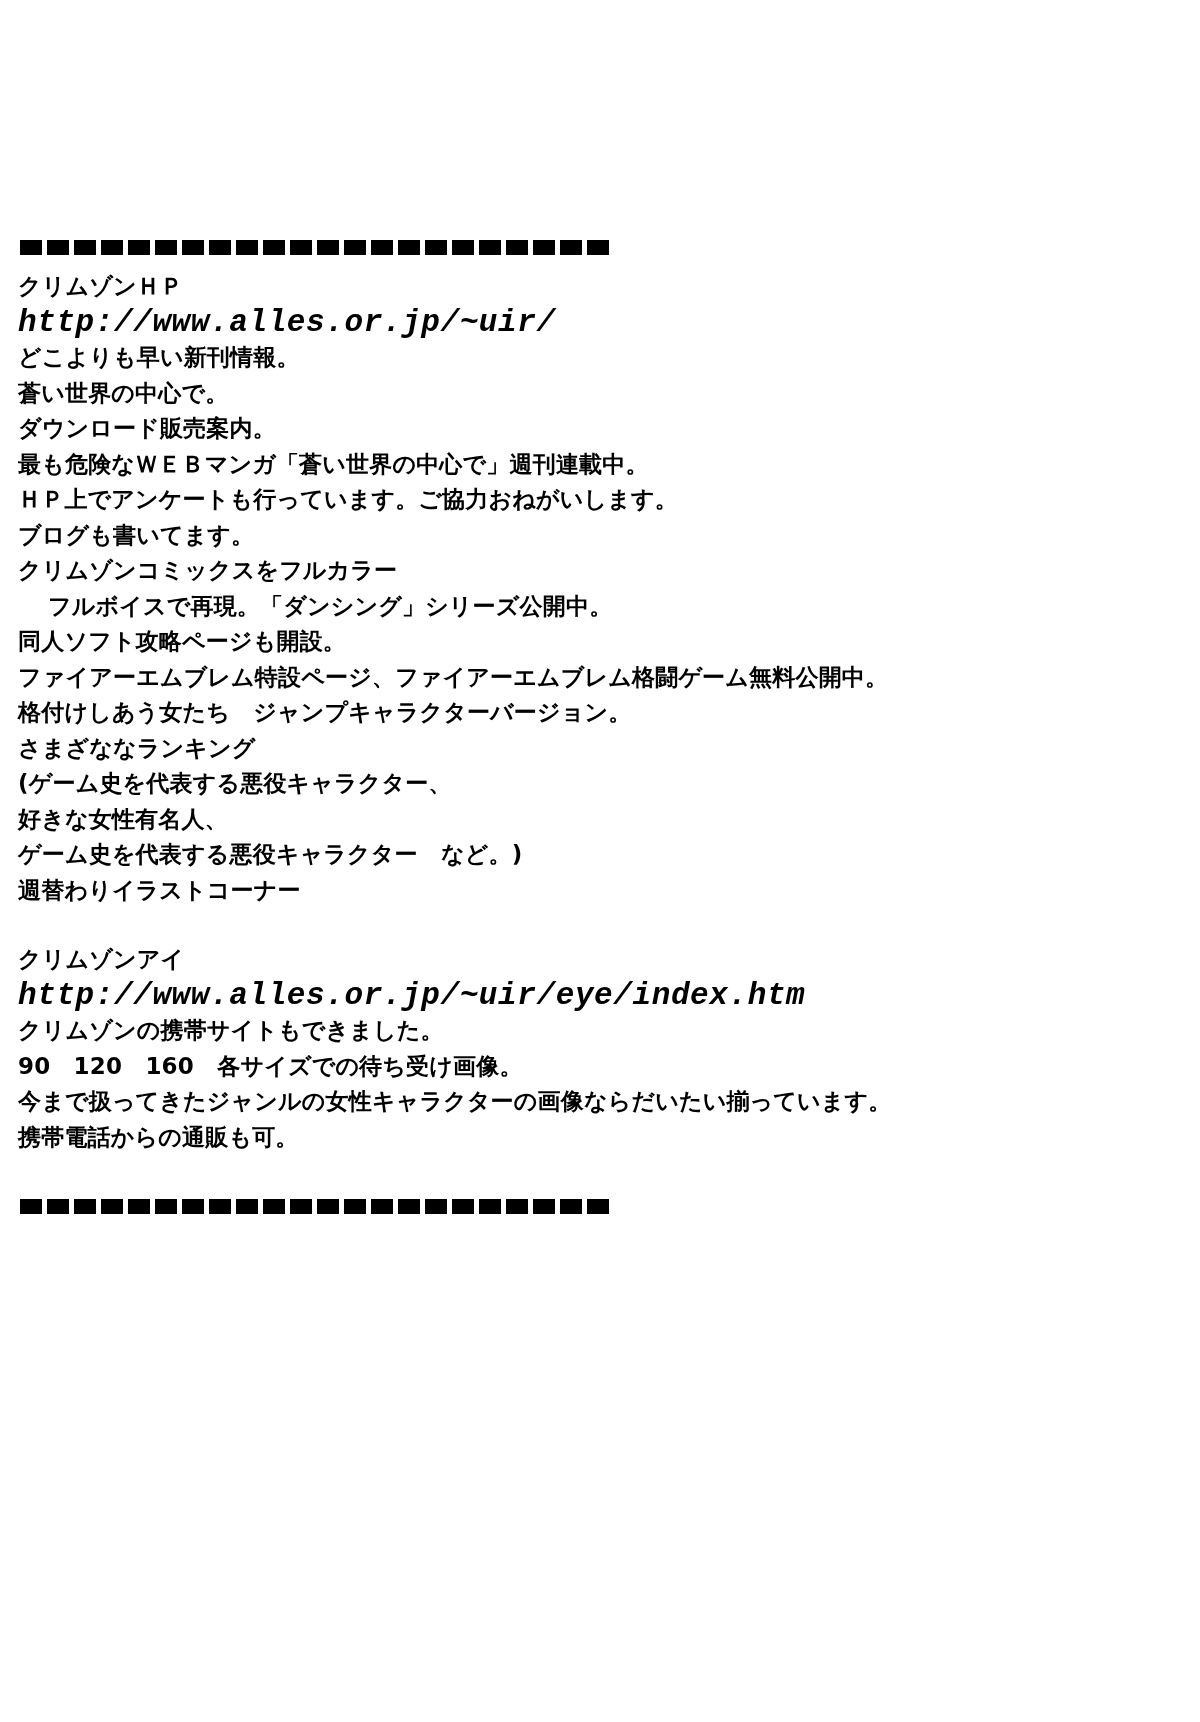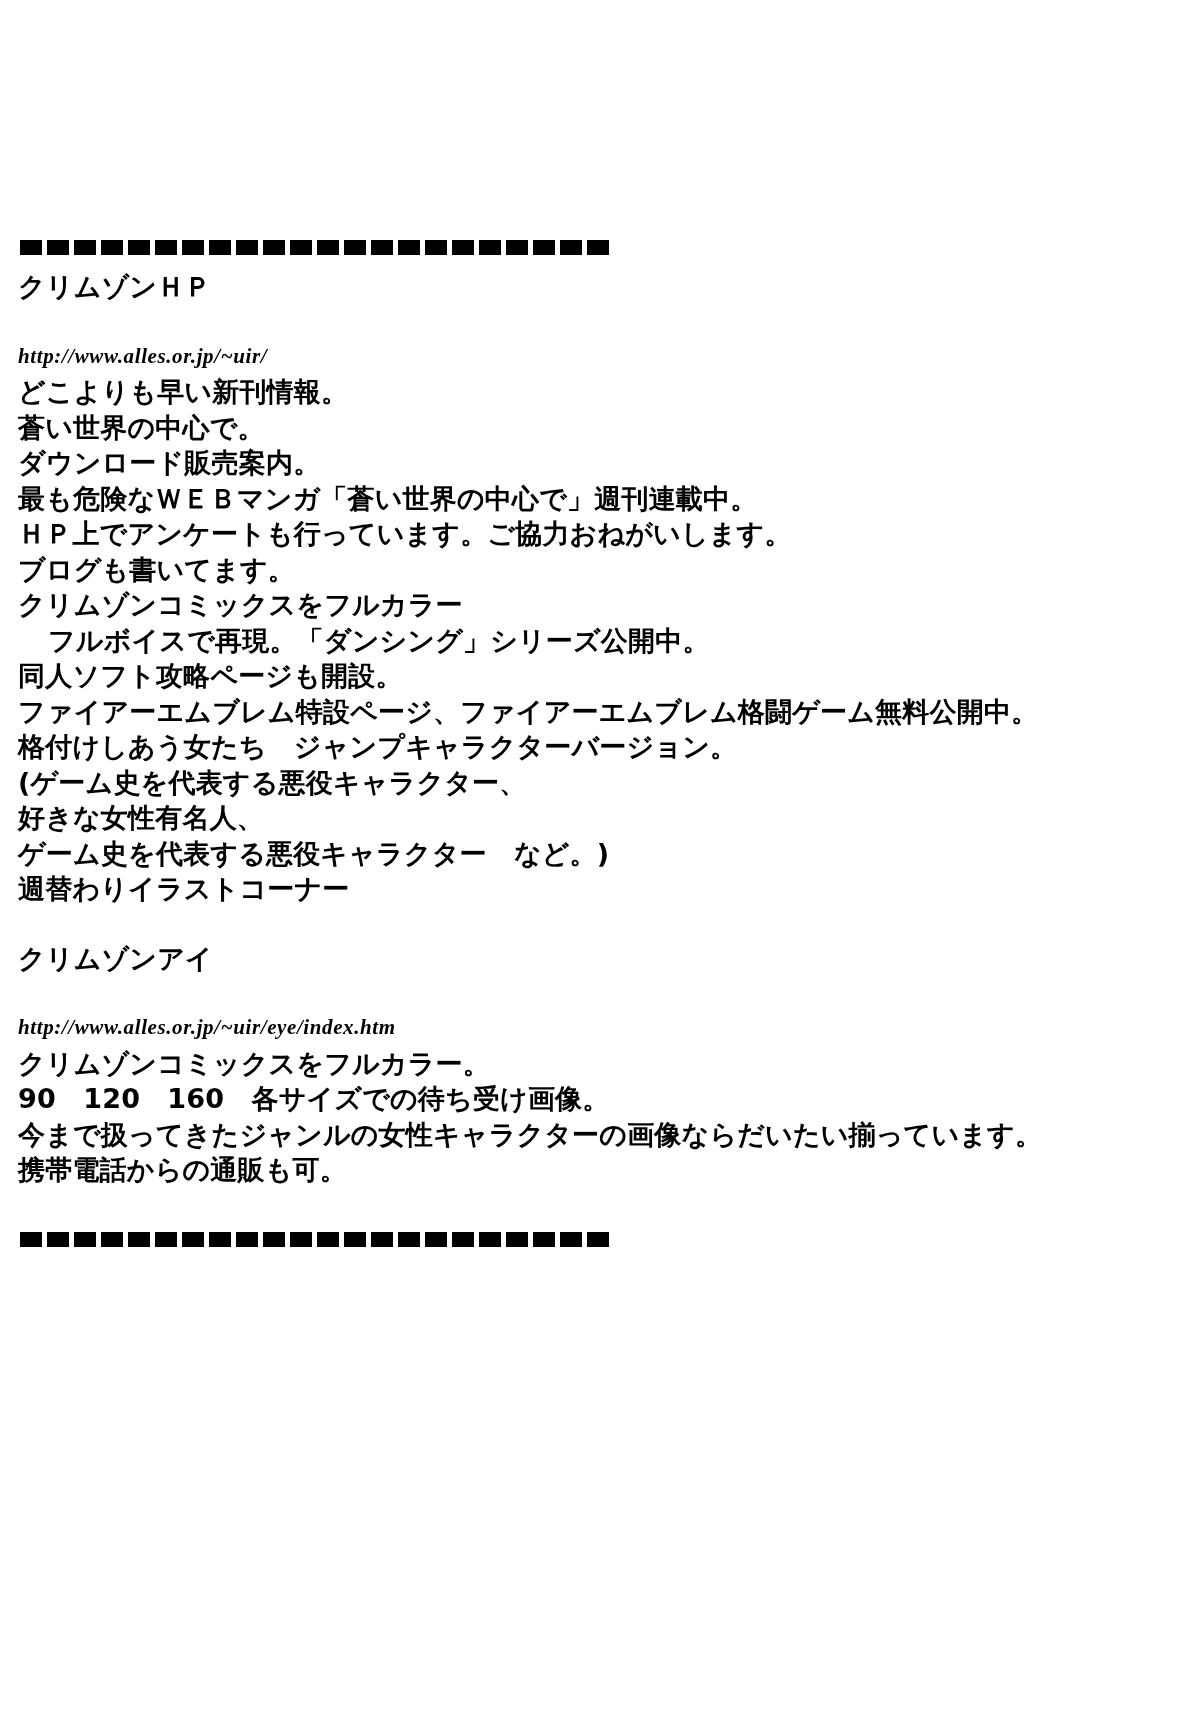--- a/index.html
+++ b/index.html
@@ -47,35 +47,34 @@
     margin-top: 44px;
     margin-bottom: 0;
   }
 
   .block {
     margin: 0;
     padding: 0;
   }
 
   .line {
-    font-size: 27px;
+    font-size: 23px;
     line-height: 35.5px;
     font-weight: bold;
     white-space: pre;
     letter-spacing: 0.2px;
     color: #000000;
   }
 
   .line.url {
-    font-family: Liberation Serif, serif;
+    font-family: Liberation Mono, monospace;
     font-style: italic;
     font-weight: bold;
     letter-spacing: 0.6px;
-    font-size: 21px;
-    margin-top: 34px;
+    font-size: 31px;
   }
 
   .line.indent {
     padding-left: 30px;
   }
 
   .spacer {
     height: 34px;
   }
 </style>
@@ -117,32 +116,33 @@
         <div class="line">蒼い世界の中心で。</div>
         <div class="line">ダウンロード販売案内。</div>
         <div class="line">最も危険なＷＥＢマンガ「蒼い世界の中心で」週刊連載中。</div>
         <div class="line">ＨＰ上でアンケートも行っています。ご協力おねがいします。</div>
         <div class="line">ブログも書いてます。</div>
         <div class="line">クリムゾンコミックスをフルカラー</div>
         <div class="line indent">フルボイスで再現。「ダンシング」シリーズ公開中。</div>
         <div class="line">同人ソフト攻略ページも開設。</div>
         <div class="line">ファイアーエムブレム特設ページ、ファイアーエムブレム格闘ゲーム無料公開中。</div>
         <div class="line">格付けしあう女たち　ジャンプキャラクターバージョン。</div>
+        <div class="line">さまざななランキング</div>
         <div class="line">(ゲーム史を代表する悪役キャラクター、</div>
         <div class="line">好きな女性有名人、</div>
         <div class="line">ゲーム史を代表する悪役キャラクター　など。)</div>
         <div class="line">週替わりイラストコーナー</div>
       </div>
 
     <div class="spacer"></div>
 
     <div class="block">
         <div class="line">クリムゾンアイ</div>
         <div class="line url">http://www.alles.or.jp/~uir/eye/index.htm</div>
-        <div class="line">クリムゾンコミックスをフルカラー。</div>
+        <div class="line">クリムゾンの携帯サイトもできました。</div>
         <div class="line">90　120　160　各サイズでの待ち受け画像。</div>
         <div class="line">今まで扱ってきたジャンルの女性キャラクターの画像ならだいたい揃っています。</div>
         <div class="line">携帯電話からの通販も可。</div>
       </div>
 
     <div class="rule bottom">
         <span class="blk" style="background: rgb(0, 0, 0);"></span>
         <span class="blk" style="background: rgb(0, 0, 0);"></span>
         <span class="blk" style="background: rgb(0, 0, 0);"></span>
         <span class="blk" style="background: rgb(0, 0, 0);"></span>

